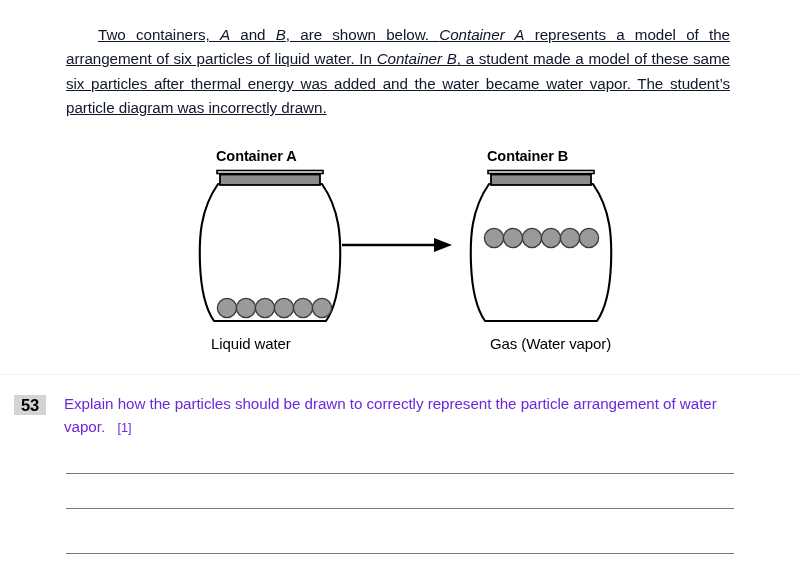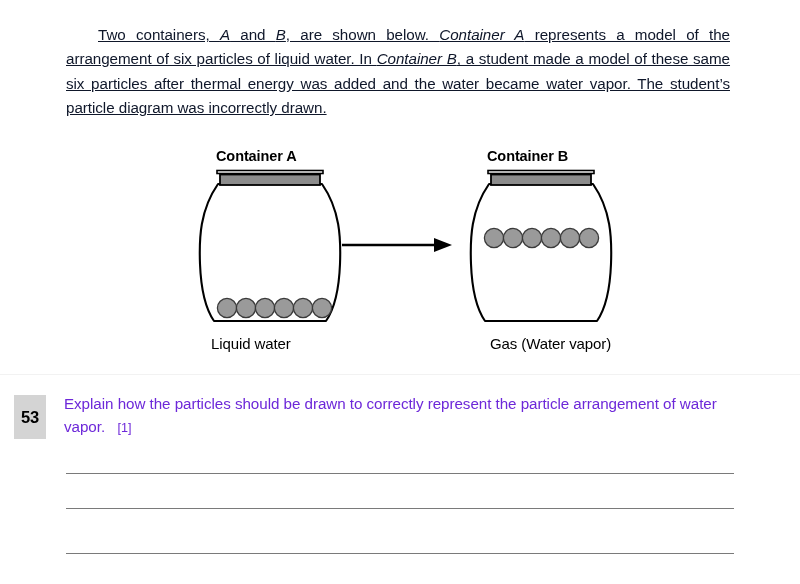--- a/index.html
+++ b/index.html
@@ -70,21 +70,21 @@
     position: absolute;
     left: 0;
     top: 390px;
     width: 800px;
   }
   #qnum {
     position: absolute;
     left: 14px;
     top: 5px;
     width: 32px;
-    height: 44px;
+    height: 20px;
     background: #d4d4d4;
     font-size: 16.5px;
     font-weight: bold;
     display: flex;
     align-items: center;
     justify-content: center;
     letter-spacing: -0.2px;
   }
   #qtext {
     position: absolute;

